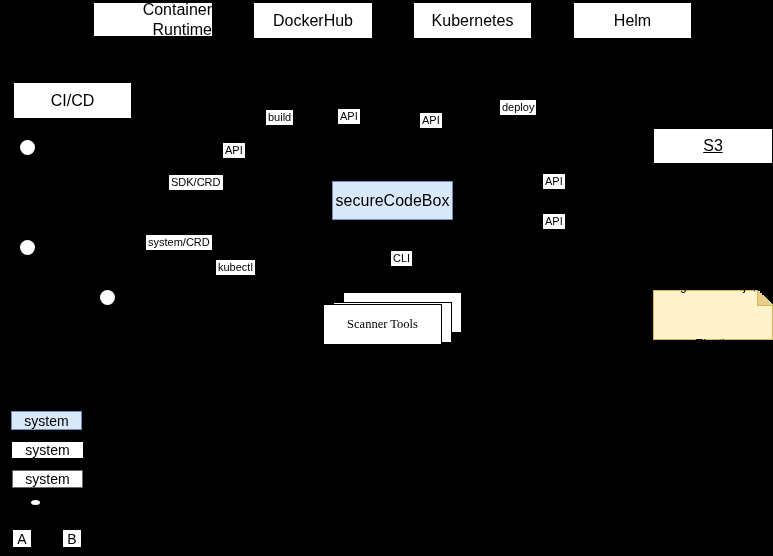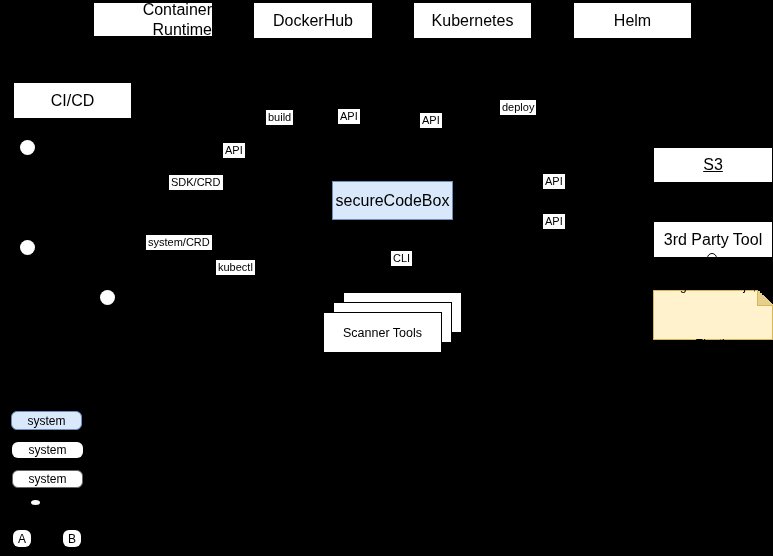--- a/index.html
+++ b/index.html
@@ -83,48 +83,46 @@
     background: linear-gradient(225deg, #000000 50%, #e6cf8b 50%);
     border-bottom: 1px solid #d6b656;
     border-left: 1px solid #d6b656;
     box-sizing: border-box;
   }
   .legend-box {
     position: absolute;
     background: #ffffff;
     box-sizing: border-box;
     display: flex; align-items: center; justify-content: center;
-    font-size: 12px;
-    border-radius: 6px;
+    font-size: 14px;
   }
   .legend-box.blue { background: #dae8fc; border: 1px solid #6c8ebf; }
   .legend-box.outlined { border: 1px solid #666666; }
 </style>
 </head>
 <body>
 
 <div class="canvas">
 
   <div class="node" style="left:93px; top:2px; width:120px; height:35px;">Container Runtime</div>
   <div class="node" style="left:253px; top:2px; width:120px; height:37px;">DockerHub</div>
   <div class="node" style="left:573px; top:2px; width:119px; height:37px;">Helm</div>
   <div class="node" style="left:413px; top:2px; width:119px; height:37px;">Kubernetes</div>
 
   <div class="node" style="left:13px; top:82px; width:119px; height:37px;">CI/CD</div>
 
   <div class="node highlight" style="left:332px; top:181px; width:121px; height:39px;">secureCodeBox</div>
 
-  <div class="node" style="left:653px; top:147px; width:120px; height:36px;text-decoration:underline;">S3</div>
-  <div class="node" style="left:653px; top:221px; width:120px; height:37px;">3rd Party Tool</div>
+  <div class="node" style="left:653px; top:128px; width:120px; height:36px;text-decoration:underline;">S3</div>
   <div class="lollipop" style="left:707px; top:253px;"></div>
 
   <div class="stack" style="left:323px; top:292px; width:140px; height:62px;">
     <div class="card" style="left:20px; top:0;"></div>
     <div class="card" style="left:10px; top:10px;"></div>
-    <div class="card" style="left:0;    top:20px;">Scanner Tools</div>
+    <div class="card" style="left:0;    top:12px;font-family:Liberation Serif, serif;">Scanner Tools</div>
   </div>
 
   <div class="note" style="left:653px; top:290px; width:120px; height:50px;">
     <div class="fold"></div>
     <span>e.g. DefectDojo,</span>
     <span>Elastic</span>
   </div>
 
   <div class="chip" style="left:266px; top:110px;">build</div>
   <div class="chip" style="left:338px; top:109px;">API</div>

